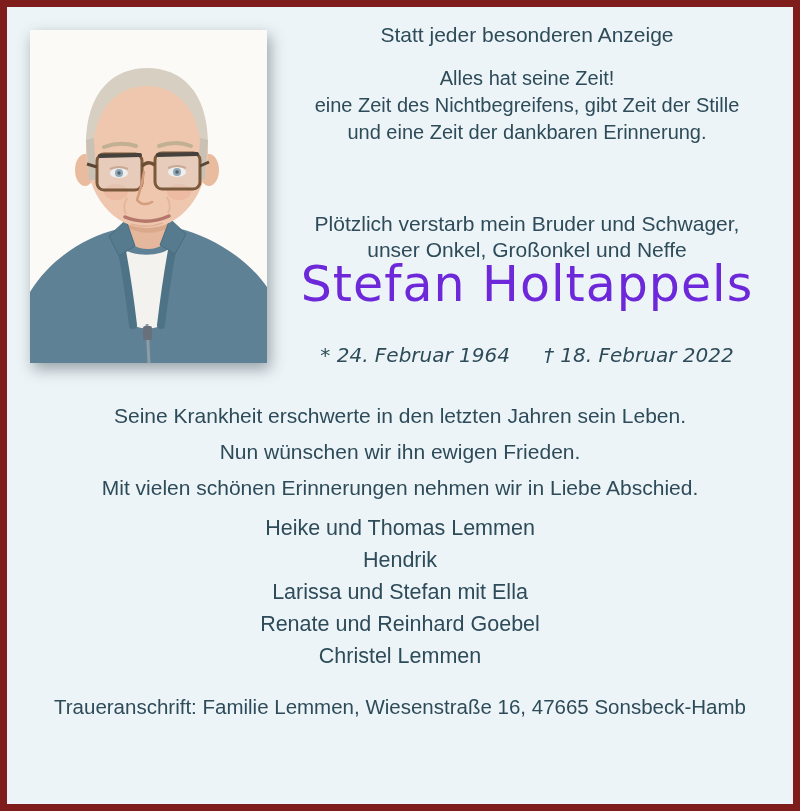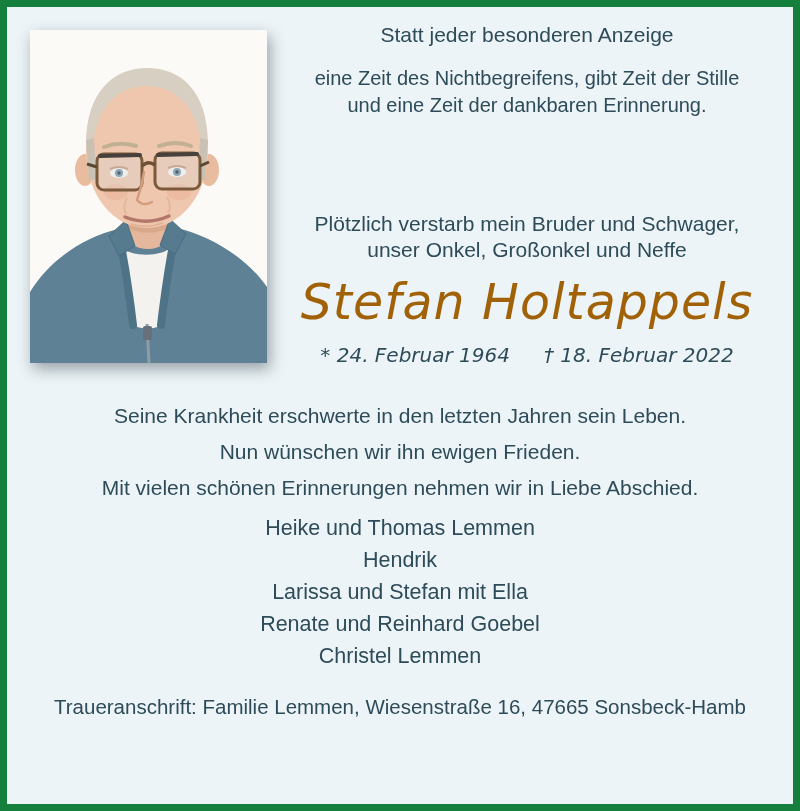--- a/index.html
+++ b/index.html
@@ -6,21 +6,21 @@
   html, body {
     margin: 0;
     padding: 0;
     background: #cfd8dc;
   }
   .page {
     position: relative;
     width: 800px;
     height: 811px;
     box-sizing: border-box;
-    border: 7px solid #15803d;
+    border: 7px solid #7f1d1d;
     background: #edf4f7;
     overflow: hidden;
     font-family: "Liberation Sans", sans-serif;
     color: #2d4b59;
   }
   
   .photo {
     position: absolute;
     left: 23px;
     top: 23px;
@@ -42,27 +42,26 @@
     position: absolute;
     left: 0;
     width: 100%;
     text-align: center;
     white-space: nowrap;
   }
   .opening-line { top: 15px; font-size: 21px; line-height: 26px; }
   .poem        { top: 58px; font-size: 20px; line-height: 27px; }
   .announce    { top: 204px; font-size: 21px; line-height: 26px; }
   .deceased-name {
-    top: 264px;
+    top: 246px;
     font-family: "DejaVu Sans", sans-serif;
-    font-style: italic;
     font-size: 49px;
     line-height: 64px;
     letter-spacing: 1px;
-    color: #a16207;
+    color: #6d28d9;
   }
   .dates {
     top: 334px;
     font-family: "DejaVu Sans", sans-serif;
     font-style: italic;
     font-size: 20px;
     line-height: 28px;
   }
   .dates .birth { margin-right: 34px; }
   
@@ -143,20 +142,21 @@
 
       <path d="M95,187 Q117,196 139,186" stroke="#b4776a" stroke-width="3.5" fill="none" stroke-linecap="round"></path>
       <path d="M101,194 Q117,199 133,193" stroke="#d8a78b" stroke-width="1.5" fill="none" opacity="0.7"></path>
     </svg>
   </div>
 
   <div class="right-col">
     <div class="rc-block opening-line">Statt jeder besonderen Anzeige</div>
 
     <div class="rc-block poem">
+      <div>Alles hat seine Zeit!</div>
       <div>eine Zeit des Nichtbegreifens, gibt Zeit der Stille</div>
       <div>und eine Zeit der dankbaren Erinnerung.</div>
     </div>
 
     <div class="rc-block announce">
       <div>Plötzlich verstarb mein Bruder und Schwager,</div>
       <div>unser Onkel, Großonkel und Neffe</div>
     </div>
 
     <div class="rc-block deceased-name">Stefan Holtappels</div>

